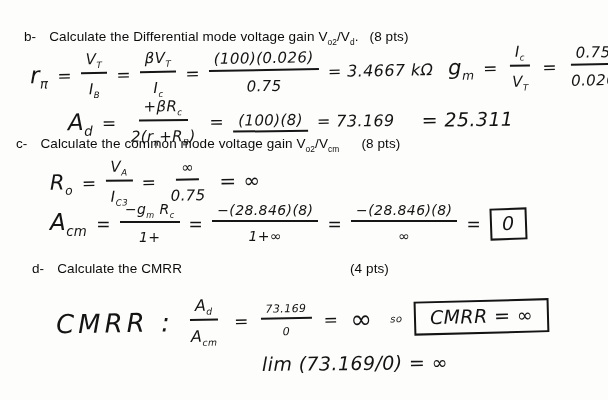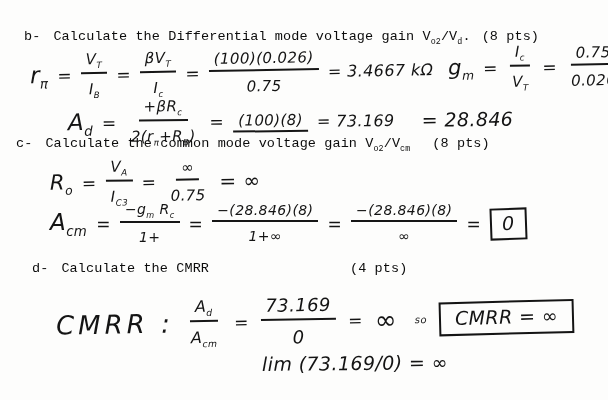--- a/index.html
+++ b/index.html
@@ -3,21 +3,21 @@
 <meta charset="utf-8">
 <style>
   * { margin:0; padding:0; box-sizing:border-box; }
   html,body { width:608px; height:400px; overflow:hidden; background:#ffffff; }
   .page {
     position:relative; width:608px; height:400px; background:#fdfdfc;
     color:#161616; font-family:"DejaVu Sans", sans-serif;
   }
   
   .printed {
-    position:absolute; font-family:Liberation Mono, monospace;
+    position:absolute; font-family:Liberation Sans, sans-serif;
     font-size:13.5px; color:#0c0c0c; white-space:nowrap; letter-spacing:.1px;
   }
   .printed .marker { display:inline-block; margin-right:13px; }
   .printed .pts { margin-left:11px; }
   .printed sub { font-size:.62em; }
   
   .hand {
     position:absolute; display:flex; align-items:center; white-space:nowrap;
     font-style:italic; font-size:15px; color:#141414; letter-spacing:.4px;
     column-gap:9px;
@@ -87,21 +87,21 @@
     <span class="eq">=</span>
     <span class="frac">
       <span class="num">+βR<sub>c</sub></span>
       <span class="den">2(r<sub>π</sub>+R<sub>B</sub>)</span>
     </span>
     <span class="eq">=</span>
     <span class="frac">
       <span class="num">(100)(8)</span>
     </span>
     <span class="res">= 73.169</span>
-    <span class="res gap-l" style="font-size:19px;">= 28.846</span>
+    <span class="res gap-l" style="font-size:19px;">= 25.311</span>
   </div>
 
   <div class="printed" style="left:16px; top:136px;">
     <span class="marker">c-</span><span>Calculate the common mode voltage gain V<sub>o2</sub>/V<sub>cm</sub></span><span class="pts" style="margin-left:22px;">(8 pts)</span>
   </div>
 
   <div class="hand tilt-a" style="left:50px; top:157px;">
     <span class="lhs" style="font-size:21px;">R<sub>o</sub></span>
     <span class="eq">=</span>
     <span class="frac">
@@ -143,21 +143,21 @@
     <span class="marker">d-</span><span>Calculate the CMRR</span><span style="position:absolute; left:318px;">(4 pts)</span>
   </div>
 
   <div class="hand tilt-a" style="left:56px; top:294px; font-size:16px; column-gap:12px;">
     <span class="lhs" style="font-size:26px; letter-spacing:4px;">CMRR :</span>
     <span class="frac">
       <span class="num">A<sub>d</sub></span>
       <span class="den">A<sub>cm</sub></span>
     </span>
     <span class="eq">=</span>
-    <span class="frac" style="font-size:18px;">
+    <span class="frac" style="font-size:11px;">
       <span class="num">73.169</span>
       <span class="den">0</span>
     </span>
     <span class="eq">=</span>
     <span style="font-size:26px;">∞</span>
     <span class="small-word gap-s">so</span>
     <span class="box box-wide">CMRR = ∞</span>
   </div>
 
   <div class="hand tilt-b" style="left:262px; top:352px; font-size:19px;">

